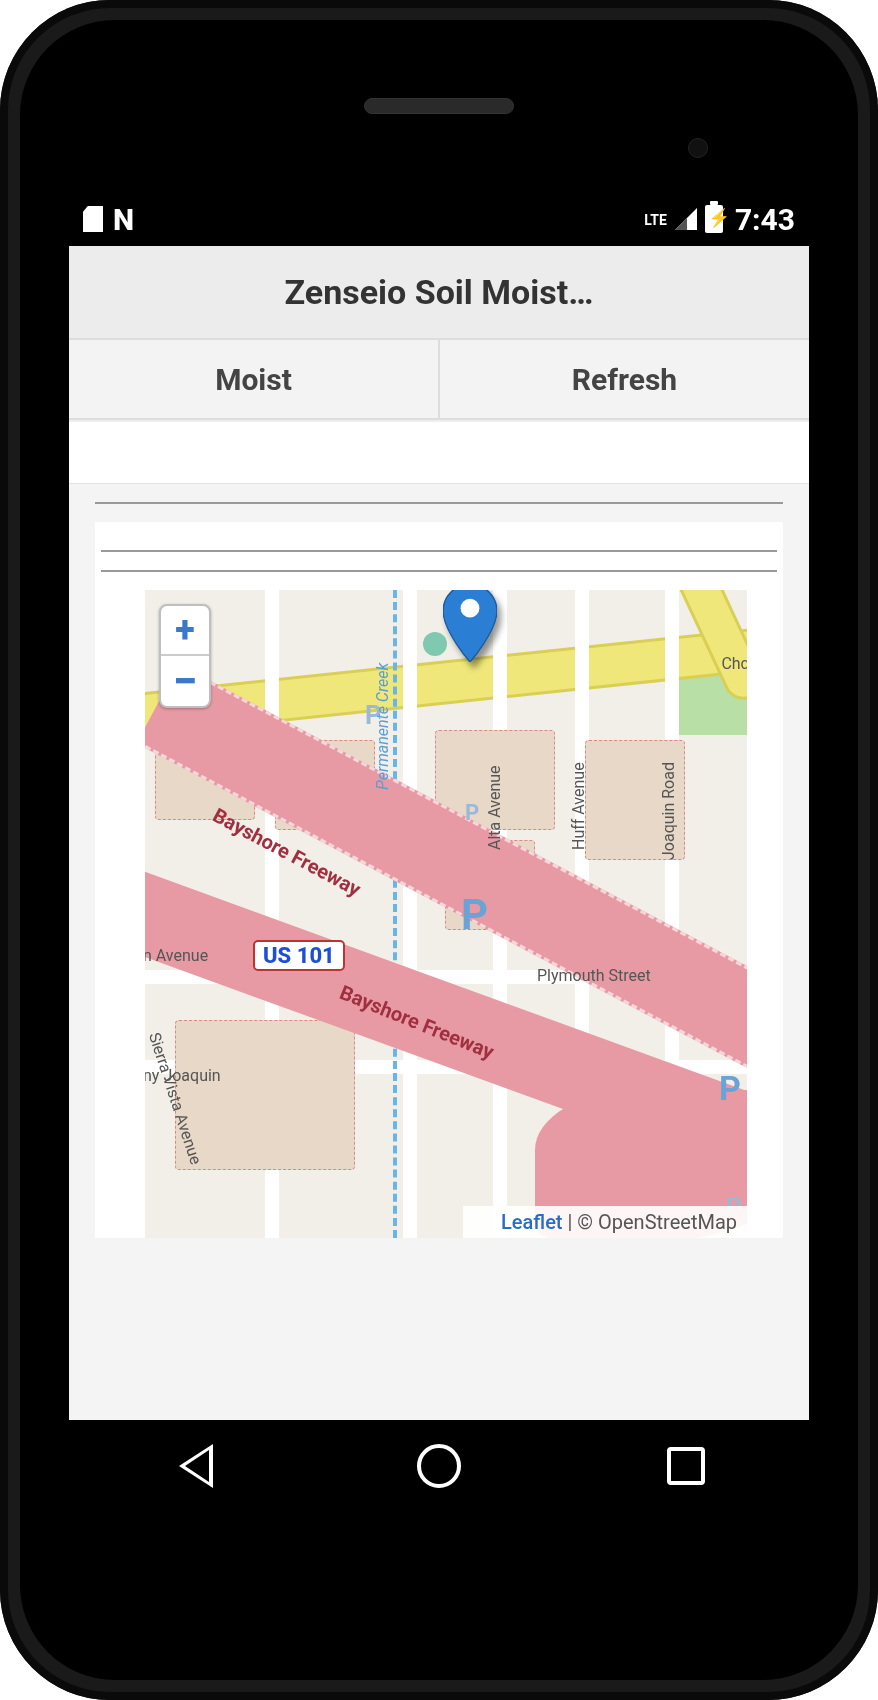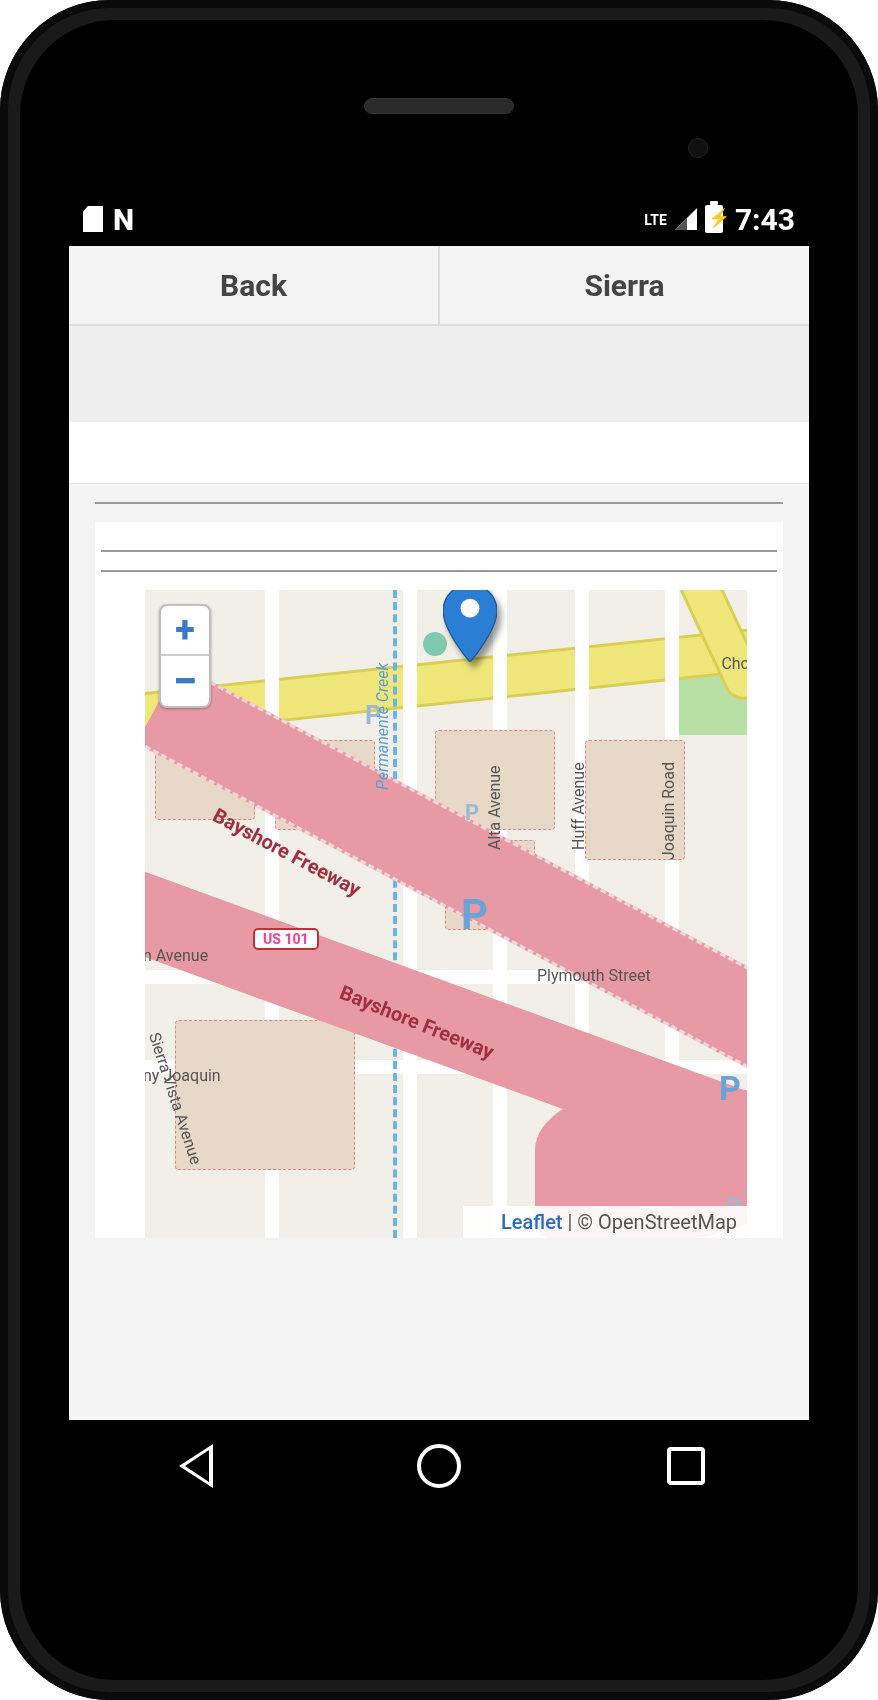--- a/index.html
+++ b/index.html
@@ -104,21 +104,21 @@
   .sl-huff{left:424px;top:260px;transform:rotate(-90deg);transform-origin:left top;}
   .sl-joaq{left:514px;top:270px;transform:rotate(-90deg);transform-origin:left top;}
   .sl-plym{left:392px;top:376px;}
   .sl-sierra{left:18px;top:440px;transform:rotate(72deg);transform-origin:left top;}
   .sl-nst{left:-2px;top:356px;}
   .sl-nyst{left:-2px;top:476px;}
   .sl-cha{right:-2px;top:64px;}
   .fw-label{position:absolute;font-size:20px;font-weight:700;color:#a03040;transform:rotate(28deg);}
   .fl1{left:60px;top:250px;}
   .fl2{left:190px;top:420px;transform:rotate(22deg);}
-  .shield{position:absolute;left:108px;top:338px;background:#fff;border:2px solid #b33;color:#ec4899;font-weight:800;font-size:14px;padding:1px 8px;border-radius:5px;}
+  .shield{position:absolute;left:108px;top:350px;background:#fff;border:2px solid #b33;color:#1d4ed8;font-weight:800;font-size:22px;padding:1px 8px;border-radius:5px;}
   .circle{position:absolute;left:278px;top:42px;width:24px;height:24px;border-radius:50%;background:#7ec9b0;}
   
   .zoom{position:absolute;left:14px;top:14px;width:52px;background:#fff;border:2px solid #bfbfbf;border-radius:8px;box-shadow:0 1px 3px rgba(0,0,0,.3);}
   .zoom .zbtn{height:50px;display:flex;align-items:center;justify-content:center;font-size:36px;font-weight:800;color:#3a79c9;}
   .zoom .zbtn:first-child{border-bottom:2px solid #ccc;}
   .zoom .zbtn.minus{color:#3a79c9;font-size:44px;line-height:0.6;}
   
   .marker{position:absolute;left:298px;top:-6px;}
   .marker svg{width:54px;height:78px;filter:drop-shadow(4px 6px 3px rgba(0,0,0,.4));}
   .attribution{position:absolute;right:0;bottom:0;background:rgba(255,255,255,.9);font-size:20px;color:#555;padding:4px 10px;}
@@ -154,23 +154,24 @@
             <div class="signal"></div>
           </div>
           <div class="battery">
               <span class="bolt">⚡</span>
             </div>
           <div class="clock">7:43</div>
         </div>
       </div>
 
       <div class="app-area">
+        <div class="app-header">Zenseio Soil Moist…</div>
         <div class="button-row">
-          <div class="btn">Back</div>
-          <div class="btn">Sierra</div>
+          <div class="btn">Moist</div>
+          <div class="btn">Refresh</div>
         </div>
 
         <div class="content">
           <div class="spacer-bar"></div>
           <div class="thin-rule"></div>
 
           <div class="card">
             <div class="card-inner">
               <div class="thin-rule"></div>
               <div class="thin-rule"></div>

